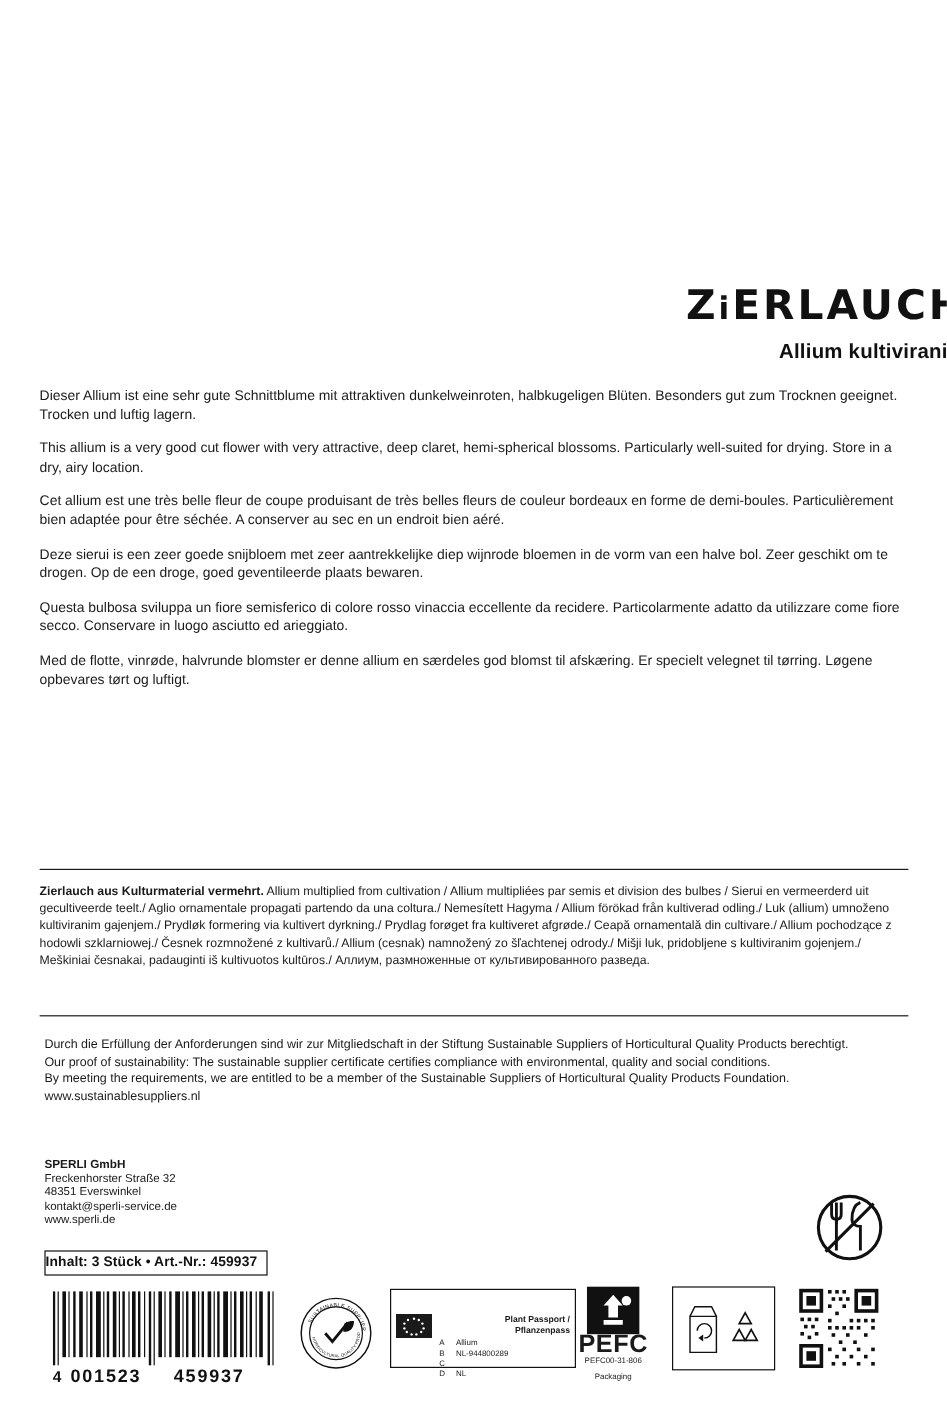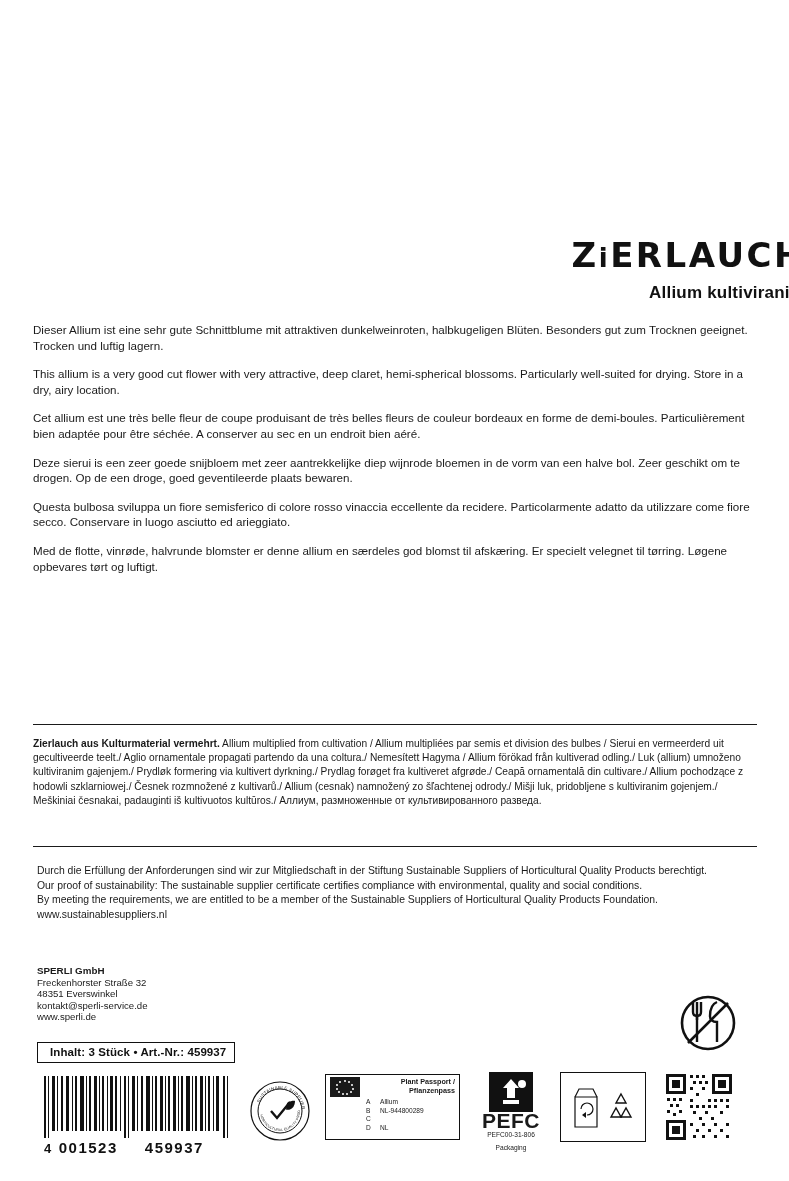--- a/index.html
+++ b/index.html
@@ -114,21 +114,21 @@
     font-weight: 700;
     font-size: 9.8px;
   }
 
   
   .contents-box {
     position: absolute;
     top: 1042px;
     left: 37px;
     border: 1.6px solid #111;
-    padding: 3px 8px 4px 12px;
+    padding: 3px 8px 4px 0;
     font-size: 11.5px;
     font-weight: 700;
     color: #111;
     background: #fff;
     letter-spacing: 0.1px;
   }
 
   
   .barcode-wrap {
     position: absolute;
@@ -165,28 +165,28 @@
     width: 62px;
     height: 62px;
   }
   .seal svg { display: block; }
 
   
   .passport {
     position: absolute;
     top: 1074px;
     left: 325px;
-    width: 135px;
+    width: 155px;
     height: 66px;
     border: 1px solid #111;
     background: #fff;
     font-size: 7px;
     line-height: 9px;
     box-sizing: border-box;
-    padding: 2px 4px;
+    padding: 20px 4px;
     display: flex;
   }
   .passport-left {
     width: 36px;
     display: flex;
     flex-direction: column;
     align-items: flex-start;
   }
   .eu-flag {
     width: 30px;

